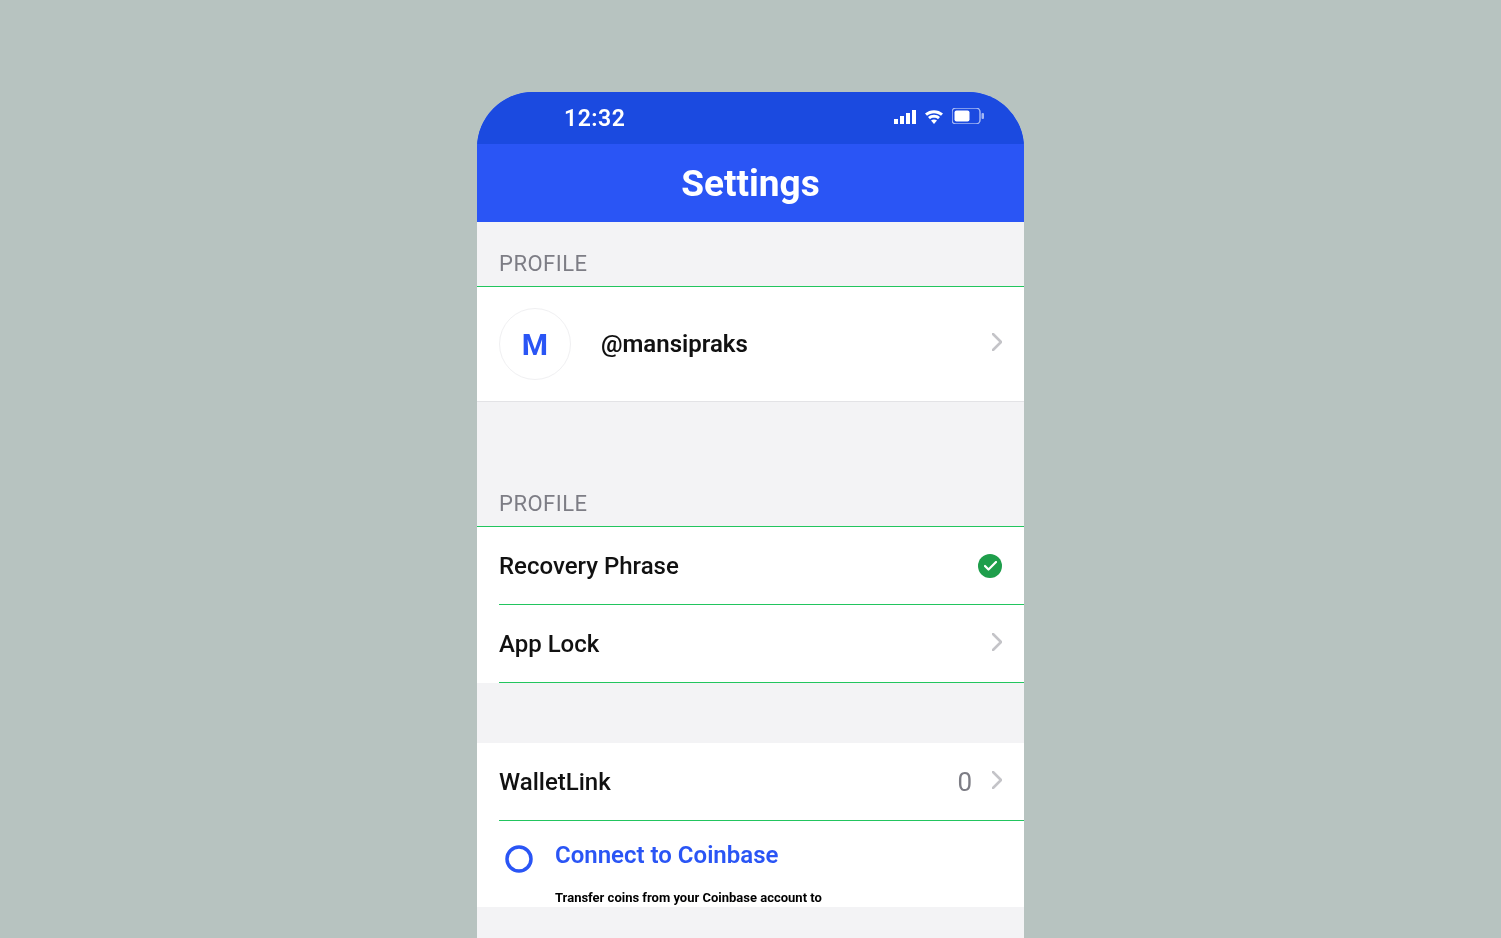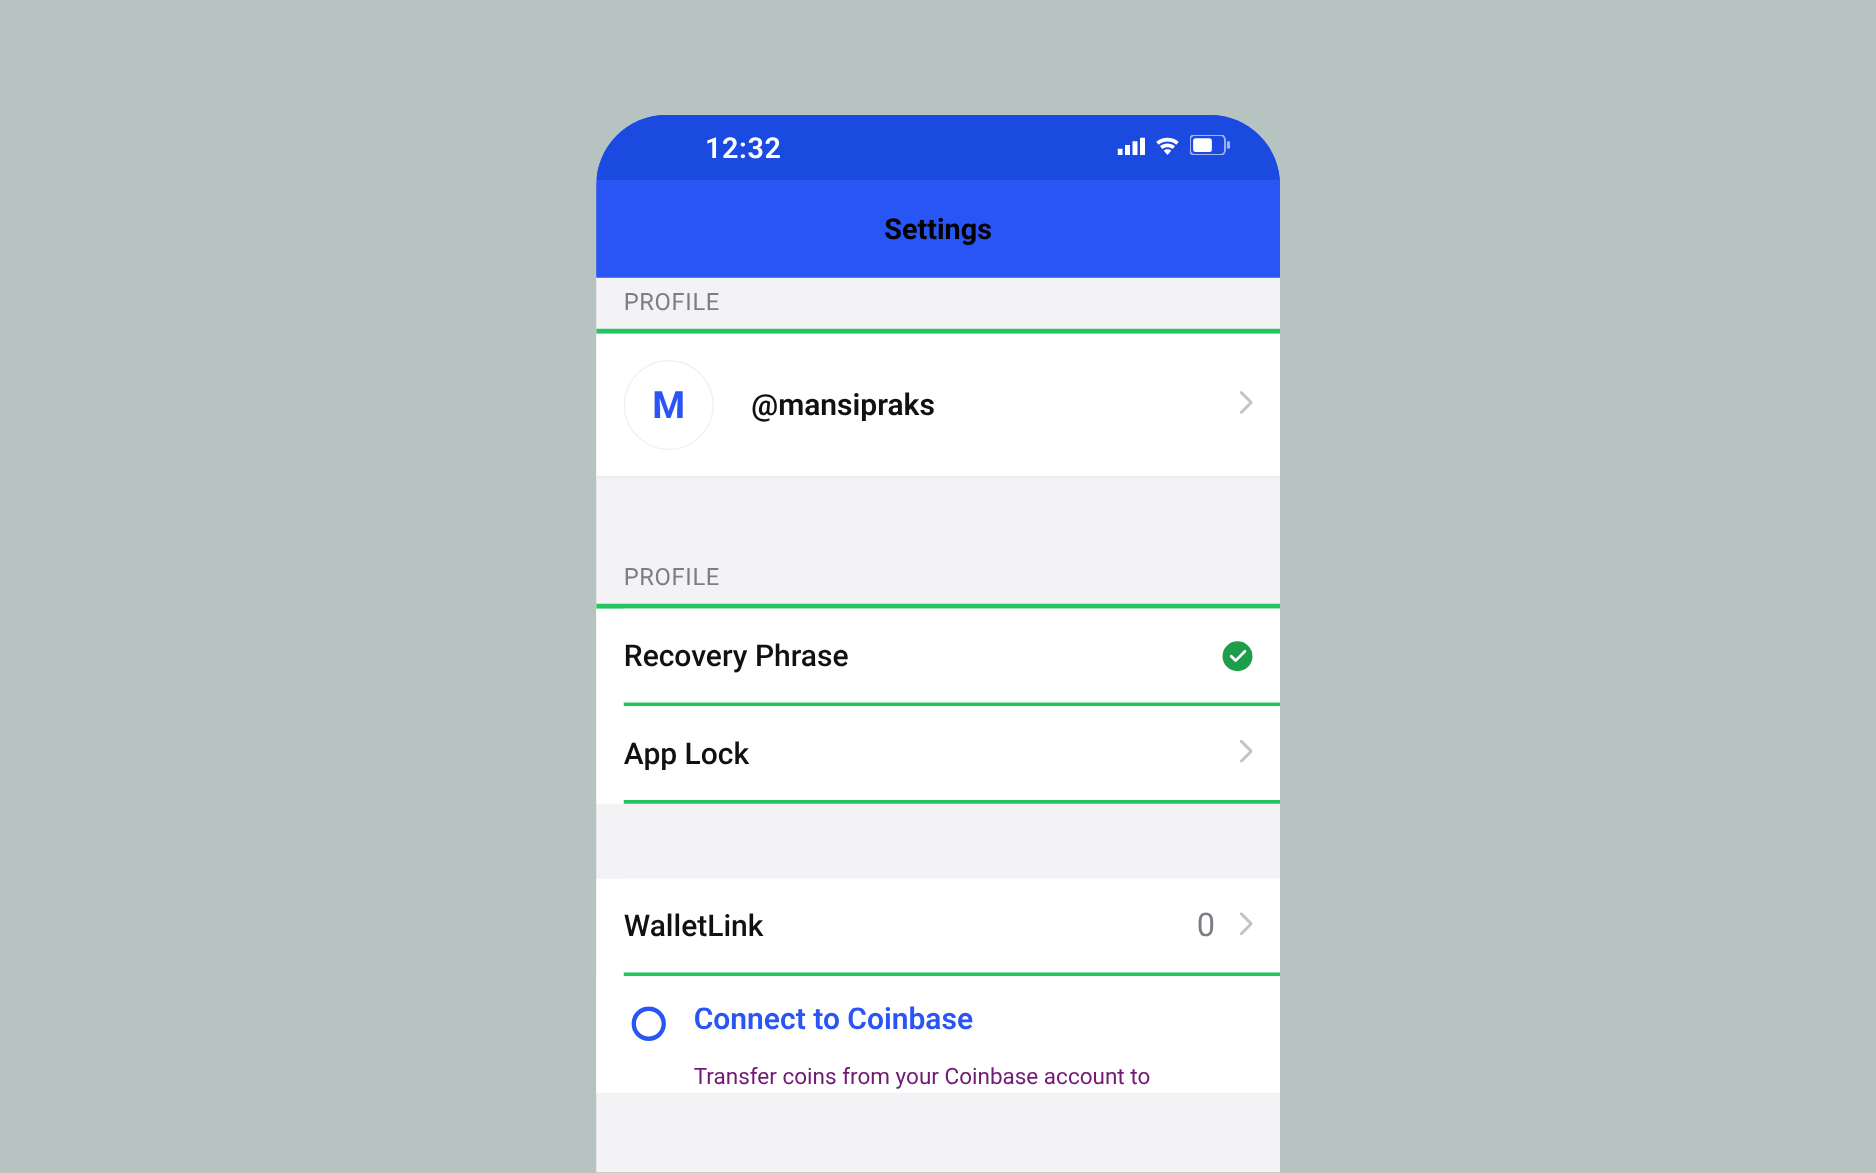--- a/index.html
+++ b/index.html
@@ -49,31 +49,31 @@
       gap: 7px;
     }
     .nav-bar {
       background: #2a55f5;
       height: 78px;
       display: flex;
       justify-content: center;
       align-items: center;
     }
     .nav-title {
-      color: #000000;
-      font-size: 23px;
+      color: #ffffff;
+      font-size: 37px;
       font-weight: 700;
     }
     .section-header {
-      padding: 8px 22px 10px;
+      padding: 29px 22px 10px;
       color: #7d7d85;
-      font-size: 19px;
+      font-size: 22px;
       font-weight: 400;
       letter-spacing: 0.5px;
-      border-bottom: 4px solid #22c55e;
+      border-bottom: 1px solid #22c55e;
     }
     .row {
       background: white;
       display: flex;
       align-items: center;
       padding: 0 22px;
       min-height: 78px;
       border-bottom: 1px solid #ebebed;
       cursor: pointer;
     }
@@ -150,27 +150,28 @@
     .connect-text {
       flex: 1;
     }
     .connect-title {
       color: #2a55f5;
       font-size: 24px;
       font-weight: 600;
       margin-bottom: 20px;
     }
     .connect-subtitle {
-      color: #701a75;
-      font-size: 18px;
+      color: #000000;
+      font-size: 13px;
       line-height: 1.4;
+      font-weight: bold;
     }
     .row-inner {
       margin-left: 22px;
-      border-bottom: 3px solid #22c55e;
+      border-bottom: 1px solid #22c55e;
       display: flex;
       align-items: center;
       padding-right: 22px;
       min-height: 78px;
       background: white;
     }
     .rows-wrap {
       background: white;
     }
   </style>

